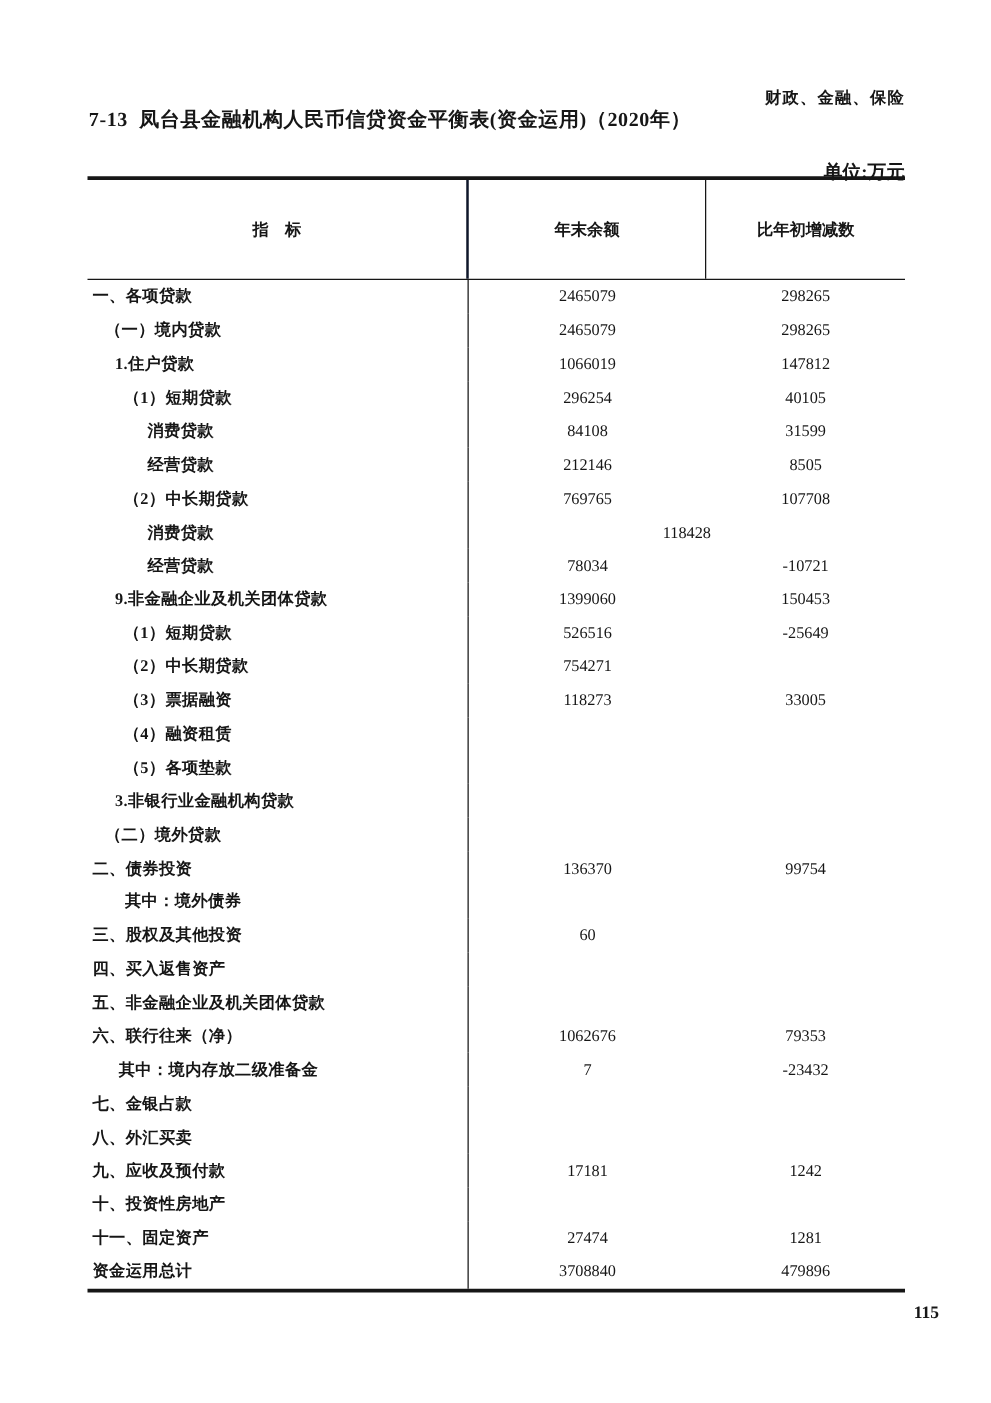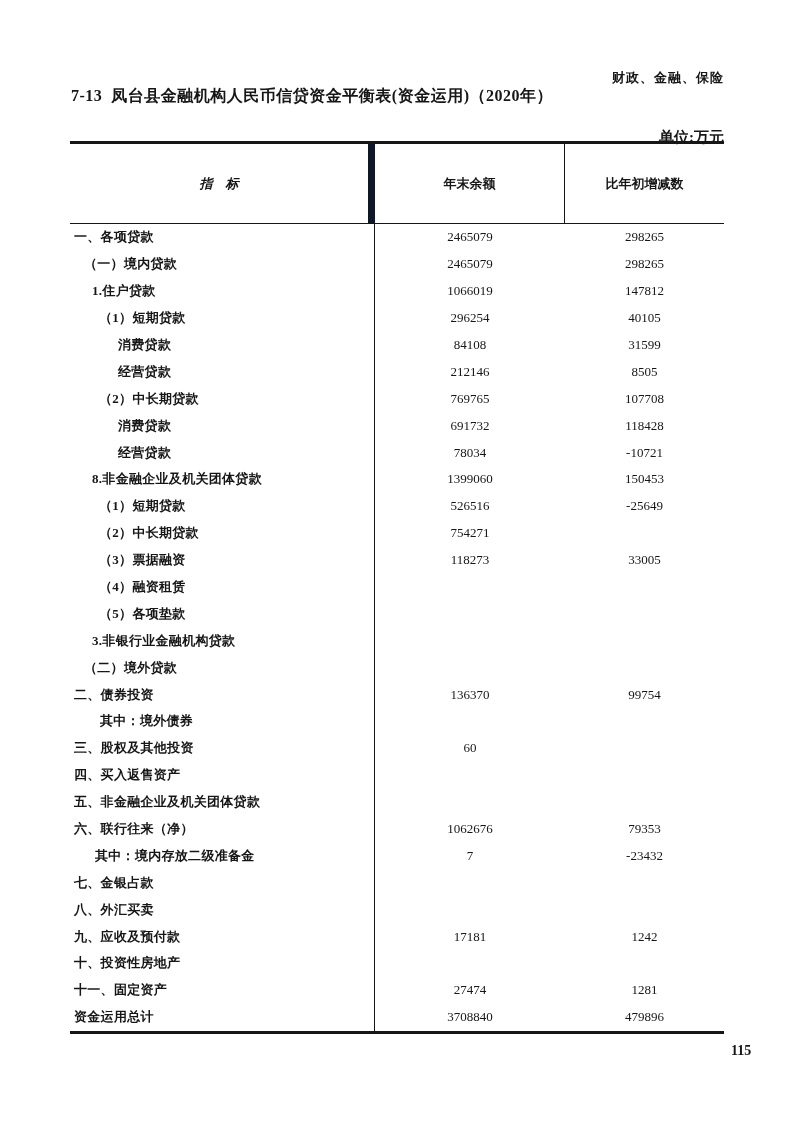--- a/index.html
+++ b/index.html
@@ -37,21 +37,21 @@
     border-bottom:1px solid #161616;
   }
   .th{
     display:flex;align-items:center;justify-content:center;
     font-size:13px;font-weight:bold;
     box-sizing:border-box;
   }
   .c-label{width:305px;}
   .c-bal{width:190px;}
   .c-chg{flex:1;}
-  .th.c-label{border-right:7px solid #0f172a;font-style:italic;}
+  .th.c-label{border-right:2px solid #0f172a;}
   .th.c-bal{border-right:1px solid #161616;}
   .trow{
     display:flex;height:26.9px;
   }
   .td{
     box-sizing:border-box;
     display:flex;align-items:center;
     font-size:13px;
     overflow:hidden;white-space:nowrap;
   }
@@ -128,32 +128,31 @@
   </div>
 
   <div class="trow">
     <div class="td c-label ind3">（2）中长期贷款</div>
     <div class="td c-bal num">769765</div>
     <div class="td c-chg num">107708</div>
   </div>
 
   <div class="trow">
     <div class="td c-label ind4">消费贷款</div>
-    <div class="td c-bal num">691732</div>
     <div class="td c-chg num">118428</div>
   </div>
 
   <div class="trow">
     <div class="td c-label ind4">经营贷款</div>
     <div class="td c-bal num">78034</div>
     <div class="td c-chg num">-10721</div>
   </div>
 
   <div class="trow">
-    <div class="td c-label ind2">8.非金融企业及机关团体贷款</div>
+    <div class="td c-label ind2">9.非金融企业及机关团体贷款</div>
     <div class="td c-bal num">1399060</div>
     <div class="td c-chg num">150453</div>
   </div>
 
   <div class="trow">
     <div class="td c-label ind3">（1）短期贷款</div>
     <div class="td c-bal num">526516</div>
     <div class="td c-chg num">-25649</div>
   </div>
 

